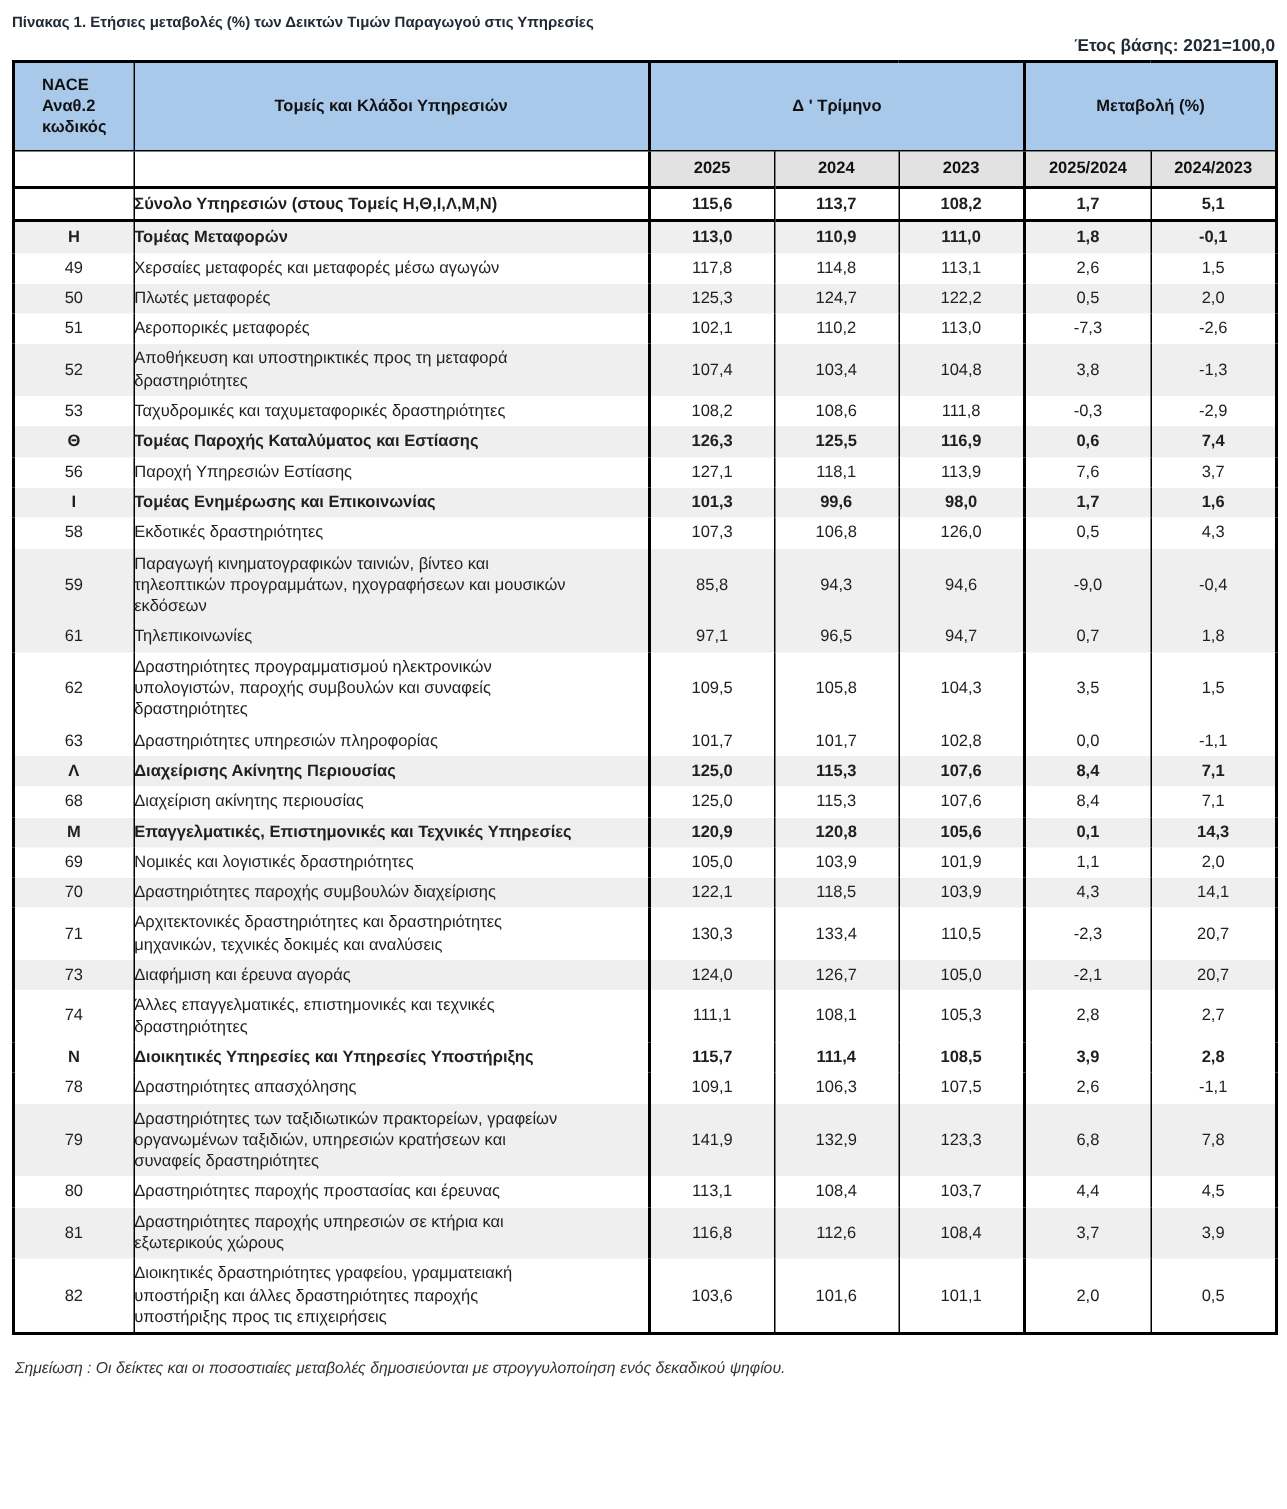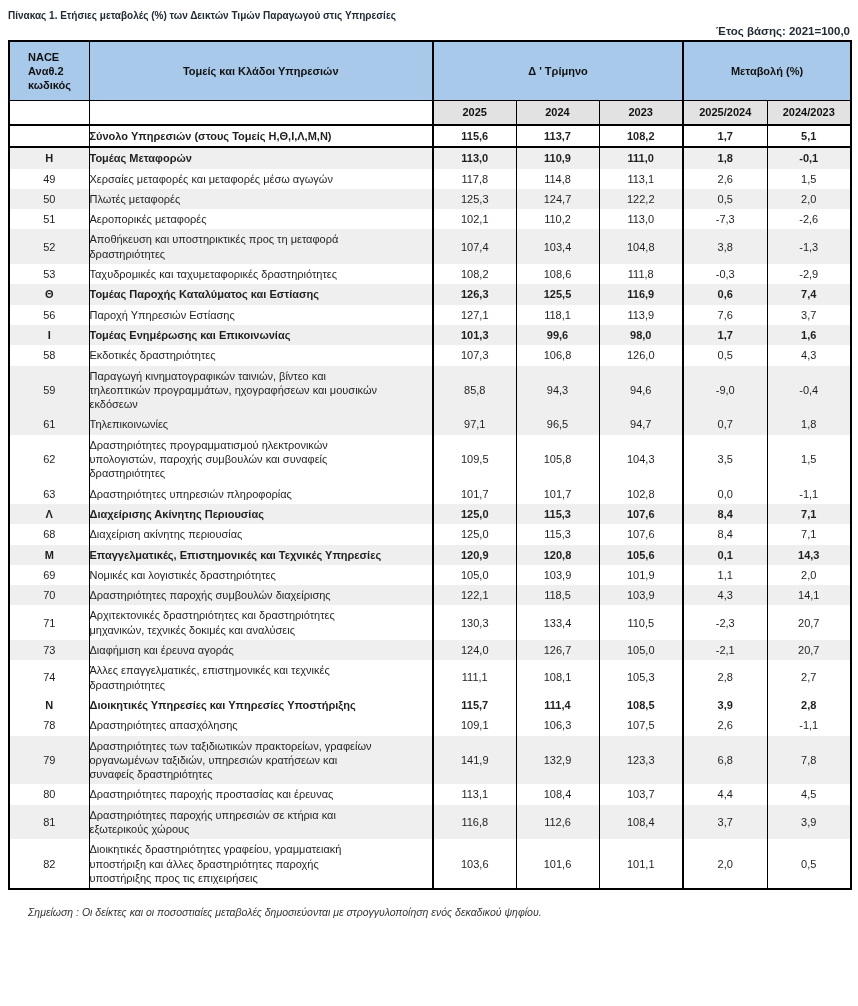--- a/index.html
+++ b/index.html
@@ -91,21 +91,21 @@
   td.code { text-align: center; }
   td.desc {
     text-align: left;
     white-space: pre-line;
     padding-left: 0;
   }
   td.val { text-align: center; }
 
   .note {
     margin-top: 16px;
-    margin-left: 20px;
+    margin-left: 2px;
     font-size: 10.5px;
     font-style: italic;
     color: #333333;
   }
 </style>
 </head>
 <body style="--header-blue: #A9C9EB; --subheader-gray: #E2E2E2; --stripe-gray: #EFEFEF; --border-black: #000000; --title-color: #222A35;">
 
 <div class="page">
 

